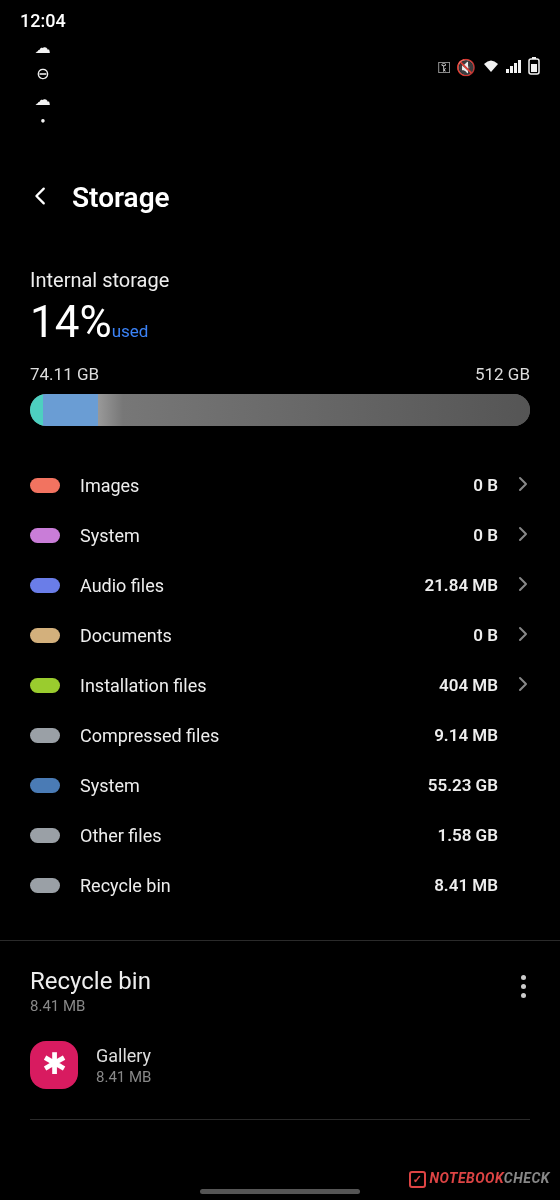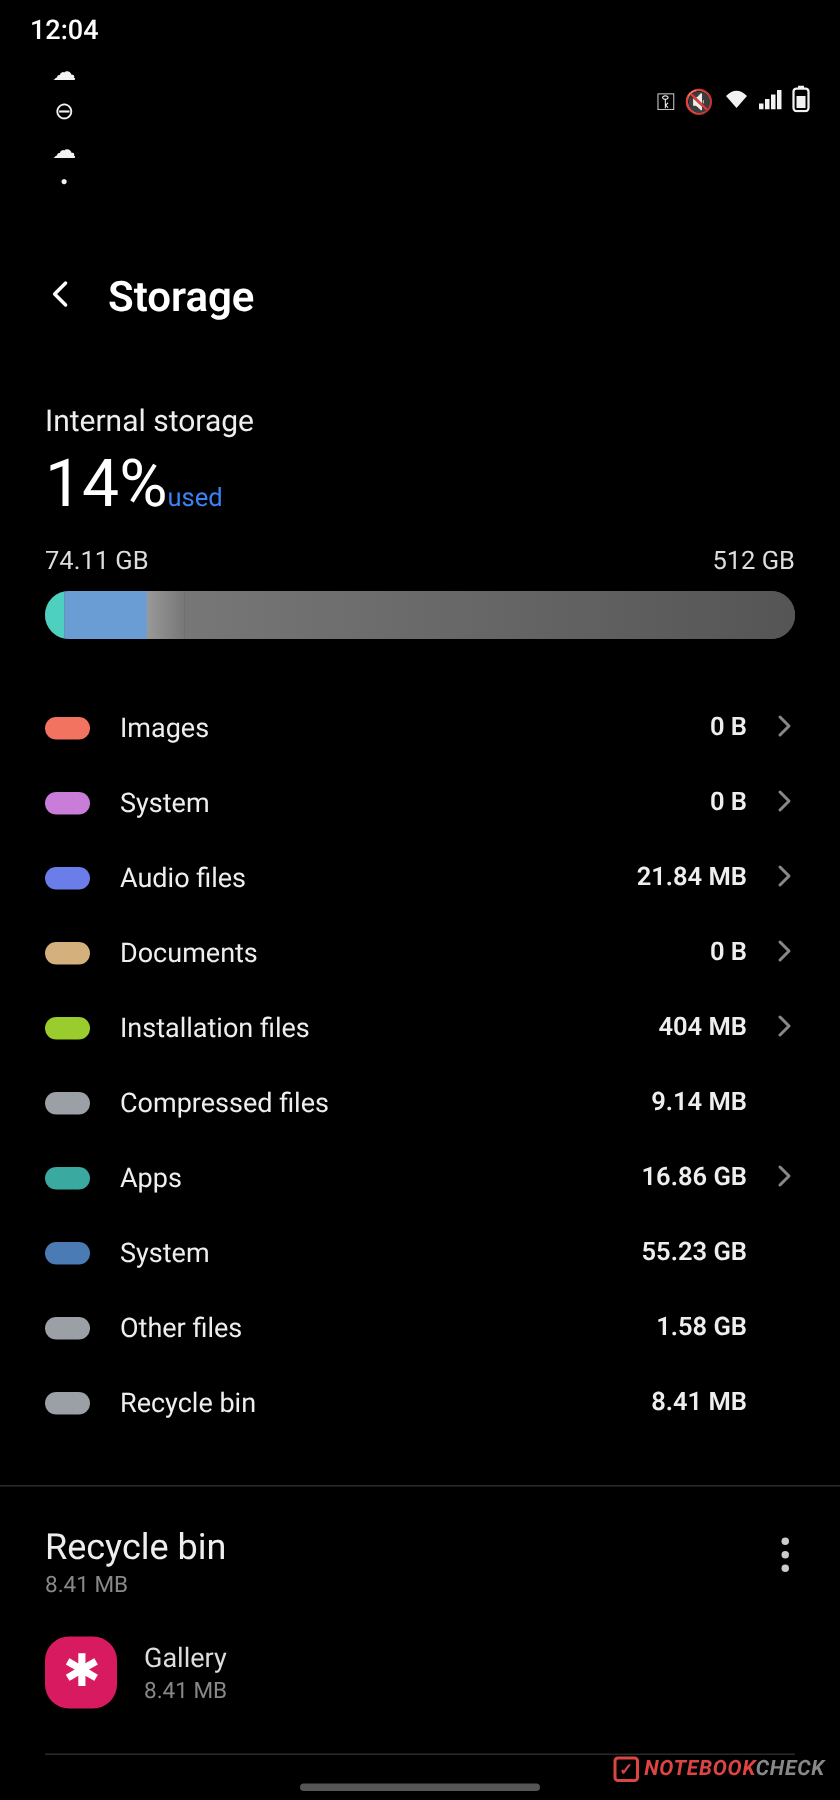--- a/index.html
+++ b/index.html
@@ -167,28 +167,20 @@
       </div>
       <div class="cat-row">
         <span class="pill" style="background:#9aa0a6"></span>
         <span class="cat-label">Compressed files</span>
         <span class="cat-size">9.14 MB</span>
         <span class="chevron hidden"><svg width="10" height="16" viewBox="0 0 10 16">
             <path d="M2 2 L8 8 L2 14" stroke="#888" stroke-width="2" fill="none" stroke-linecap="round" stroke-linejoin="round"></path>
           </svg></span>
       </div>
       <div class="cat-row">
-        <span class="pill" style="background:#3aa99f"></span>
-        <span class="cat-label">Apps</span>
-        <span class="cat-size">16.86 GB</span>
-        <span class="chevron "><svg width="10" height="16" viewBox="0 0 10 16">
-            <path d="M2 2 L8 8 L2 14" stroke="#888" stroke-width="2" fill="none" stroke-linecap="round" stroke-linejoin="round"></path>
-          </svg></span>
-      </div>
-      <div class="cat-row">
         <span class="pill" style="background:#4a7bb5"></span>
         <span class="cat-label">System</span>
         <span class="cat-size">55.23 GB</span>
         <span class="chevron hidden"><svg width="10" height="16" viewBox="0 0 10 16">
             <path d="M2 2 L8 8 L2 14" stroke="#888" stroke-width="2" fill="none" stroke-linecap="round" stroke-linejoin="round"></path>
           </svg></span>
       </div>
       <div class="cat-row">
         <span class="pill" style="background:#9aa0a6"></span>
         <span class="cat-label">Other files</span>

